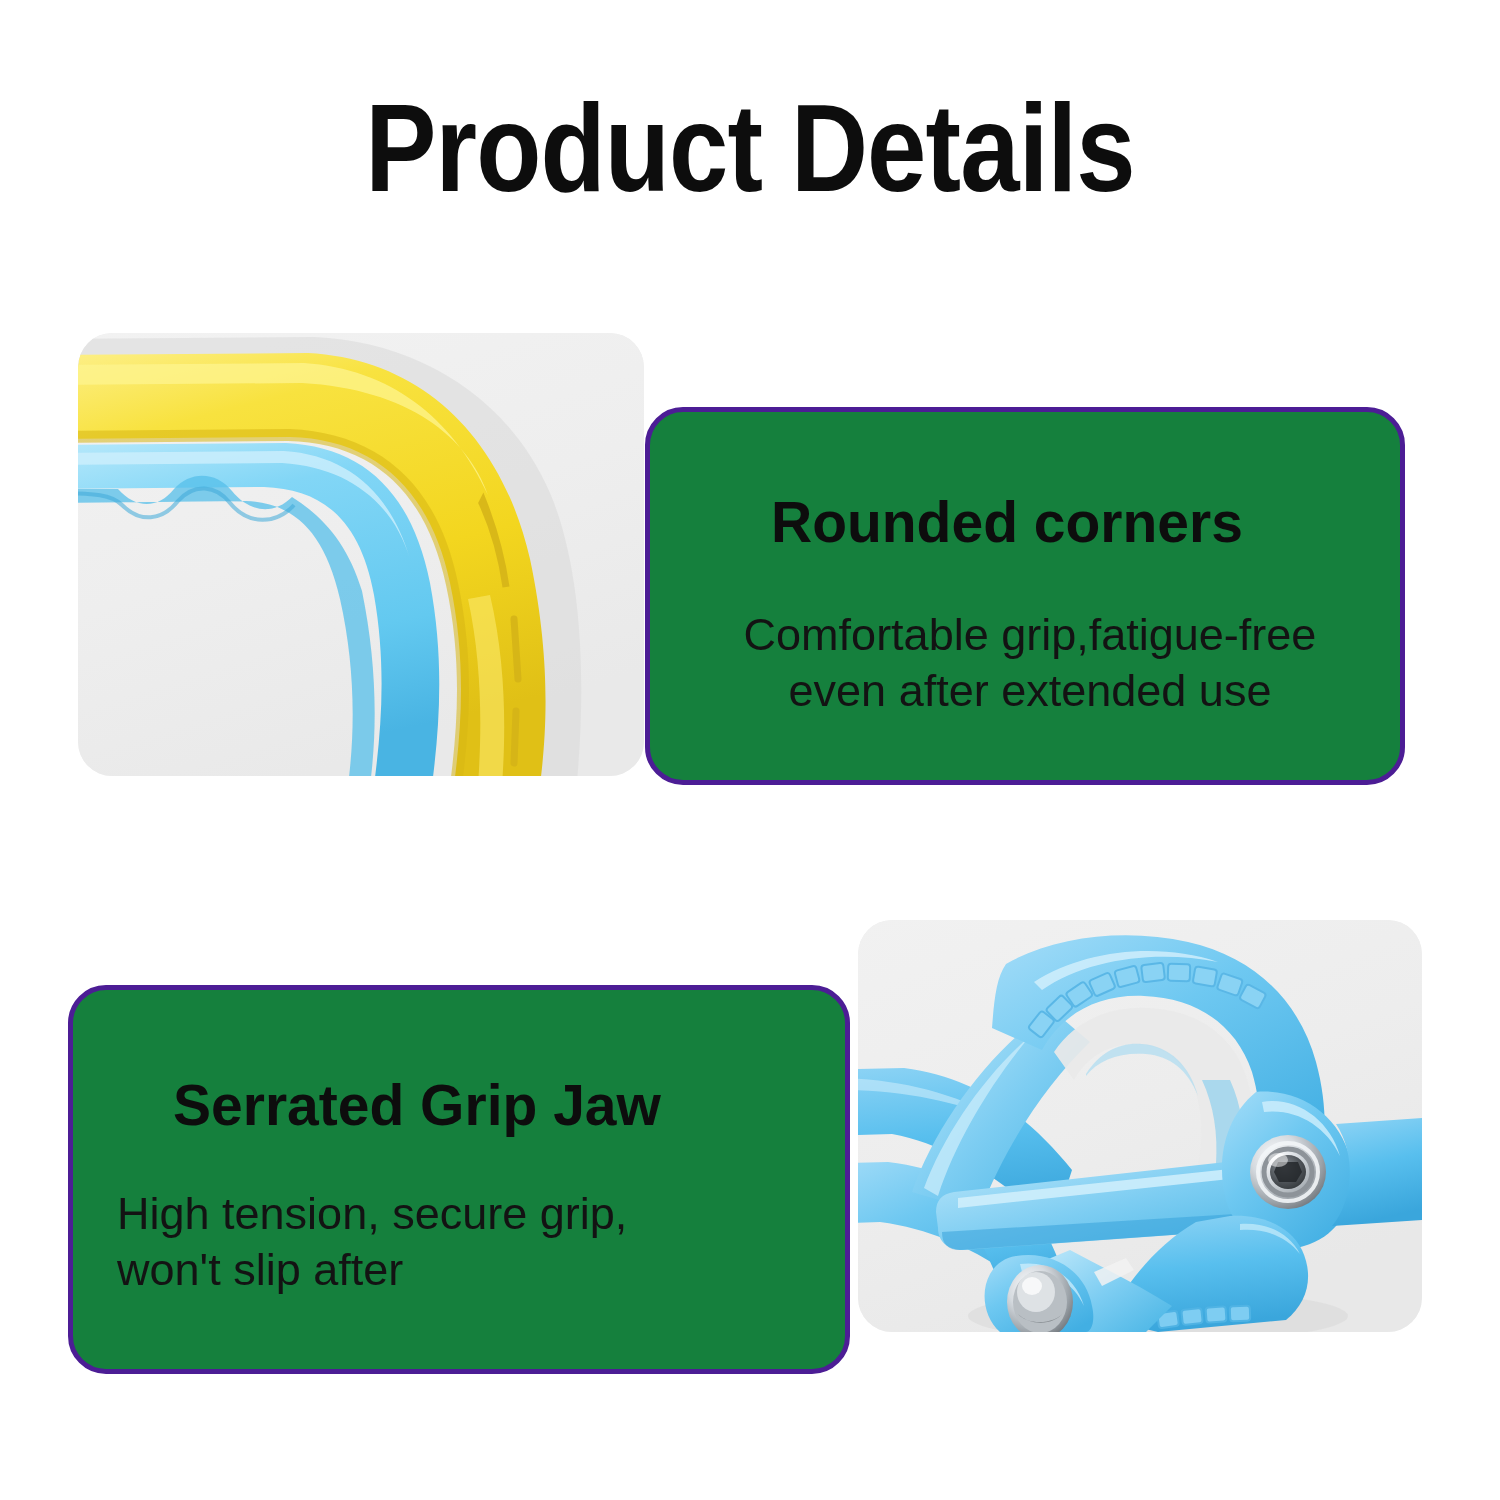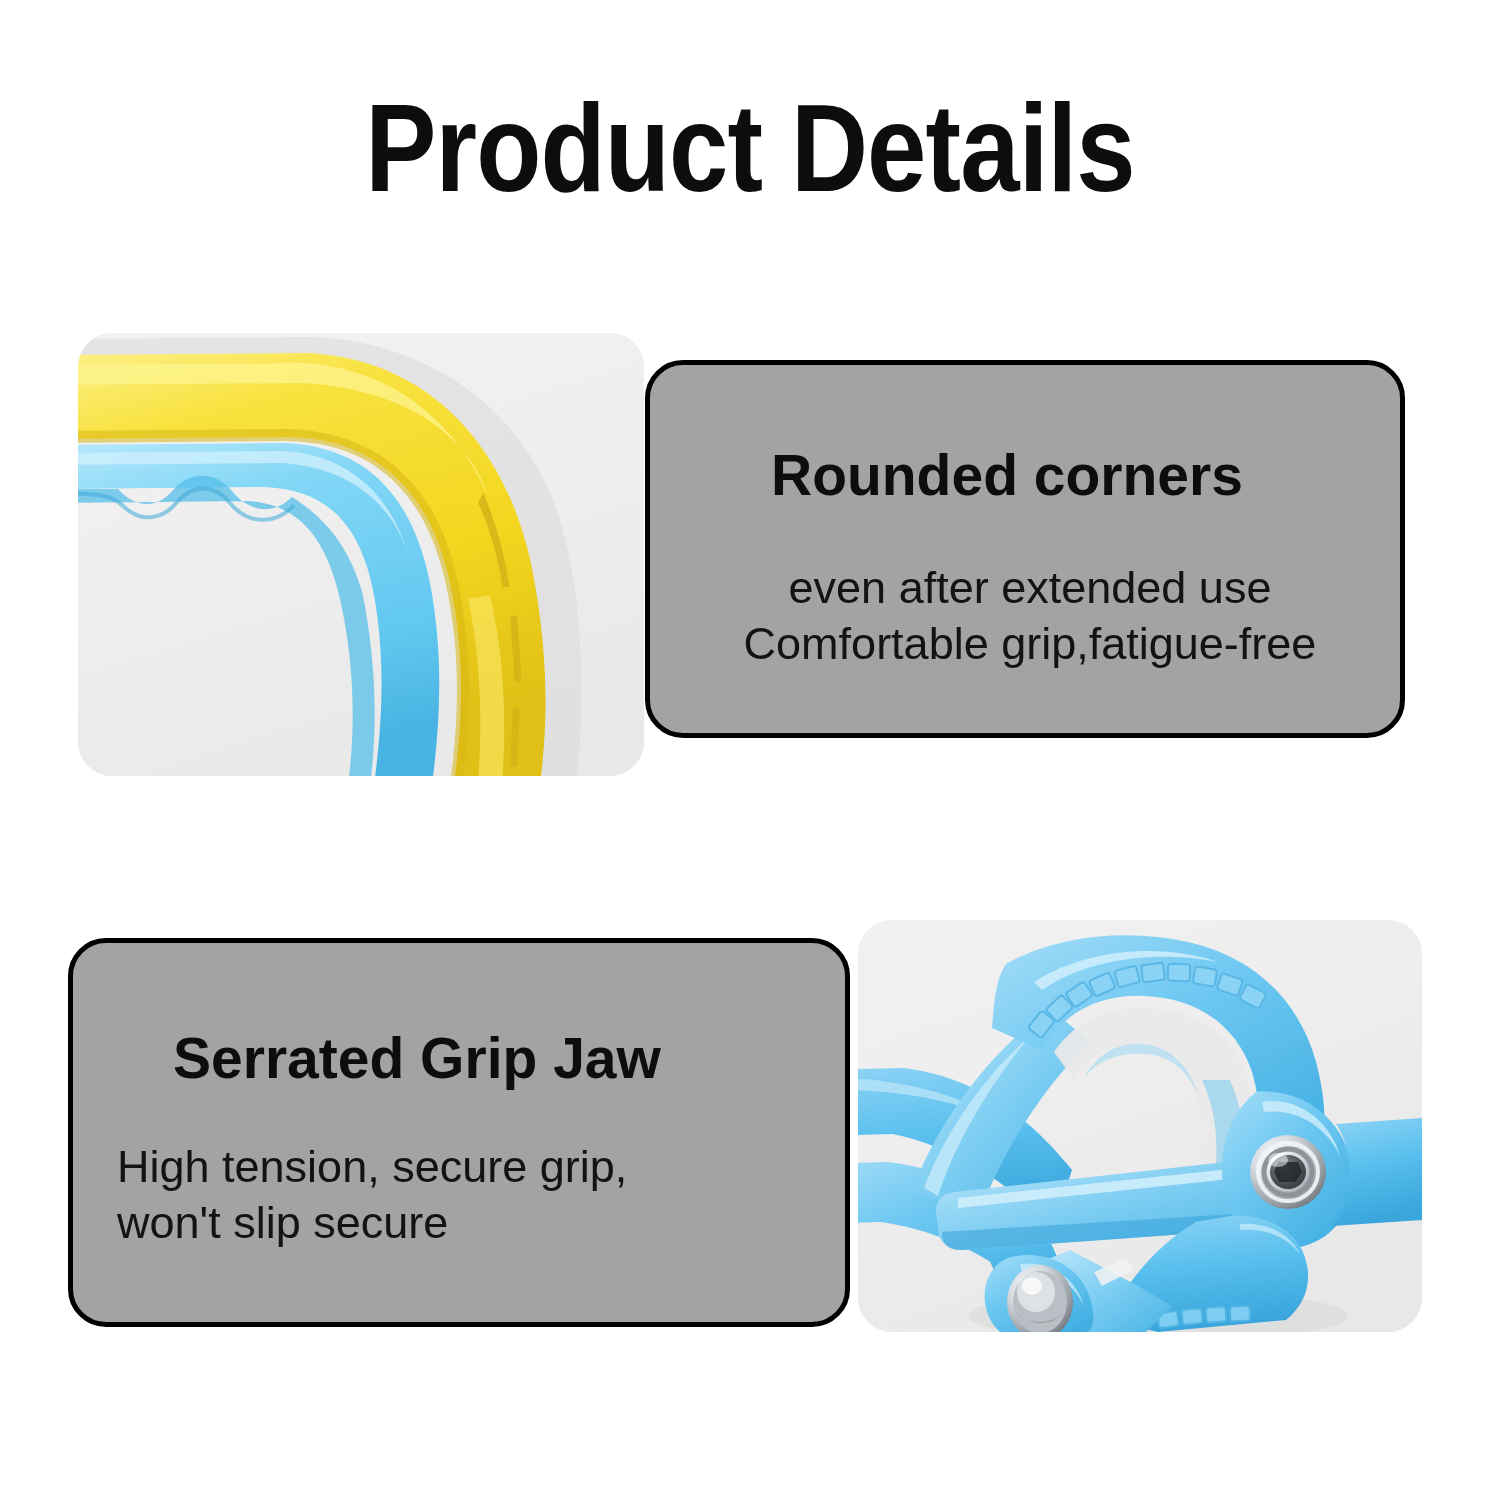--- a/index.html
+++ b/index.html
@@ -34,23 +34,24 @@
     color: #0d0d0d;
     letter-spacing: -1px;
     transform: scaleX(0.86);
     transform-origin: 50% 50%;
     white-space: nowrap;
   }
 
   
   .text-card {
     position: absolute;
-    border: 5px solid #000000;
-    background: #a3a3a3;
+    border: 5px solid #4c1d95;
+    background: #15803d;
     border-radius: 38px;
+    margin-top: 47px;
   }
 
   .image-panel {
     position: absolute;
     background: #eeeeee;
     border-radius: 34px;
     overflow: hidden;
   }
 
   .card-heading {
@@ -134,22 +135,22 @@
 </head>
 <body>
 
 <div id="page">
 
   <div class="page-title">Product Details</div>
 
   <div class="text-card" id="card1-text">
     <div class="card-heading">Rounded corners</div>
     <div class="card-body">
+      <div>Comfortable grip,fatigue-free</div>
       <div>even after extended use</div>
-      <div>Comfortable grip,fatigue-free</div>
     </div>
   </div>
 
   <div class="image-panel" id="card1-image">
     <svg class="panel-svg" viewBox="0 0 566 443" preserveAspectRatio="none">
       <defs>
         <linearGradient id="g-yellow" x1="0" y1="0" x2="0.3" y2="1">
           <stop offset="0%" stop-color="#fdf08a"></stop>
           <stop offset="22%" stop-color="#f8e23f"></stop>
           <stop offset="62%" stop-color="#f3d61f"></stop>
@@ -216,21 +217,21 @@
                  C 116 150 138 152 152 170
                  C 170 192 198 192 216 172" stroke="#3ea9d8" stroke-width="4" fill="none" opacity="0.55"></path>
       </g>
     </svg>
   </div>
 
   <div class="text-card" id="card2-text">
     <div class="card-heading">Serrated Grip Jaw</div>
     <div class="card-body">
       <div>High tension, secure grip,</div>
-      <div>won't slip secure</div>
+      <div>won't slip after</div>
     </div>
   </div>
 
   <div class="image-panel" id="card2-image">
     <svg class="panel-svg" viewBox="0 0 564 412" preserveAspectRatio="none">
       <defs>
         <linearGradient id="g-panel2" x1="0" y1="0" x2="0.5" y2="1">
           <stop offset="0%" stop-color="#f1f1f1"></stop>
           <stop offset="55%" stop-color="#ededed"></stop>
           <stop offset="100%" stop-color="#e8e8e8"></stop>

